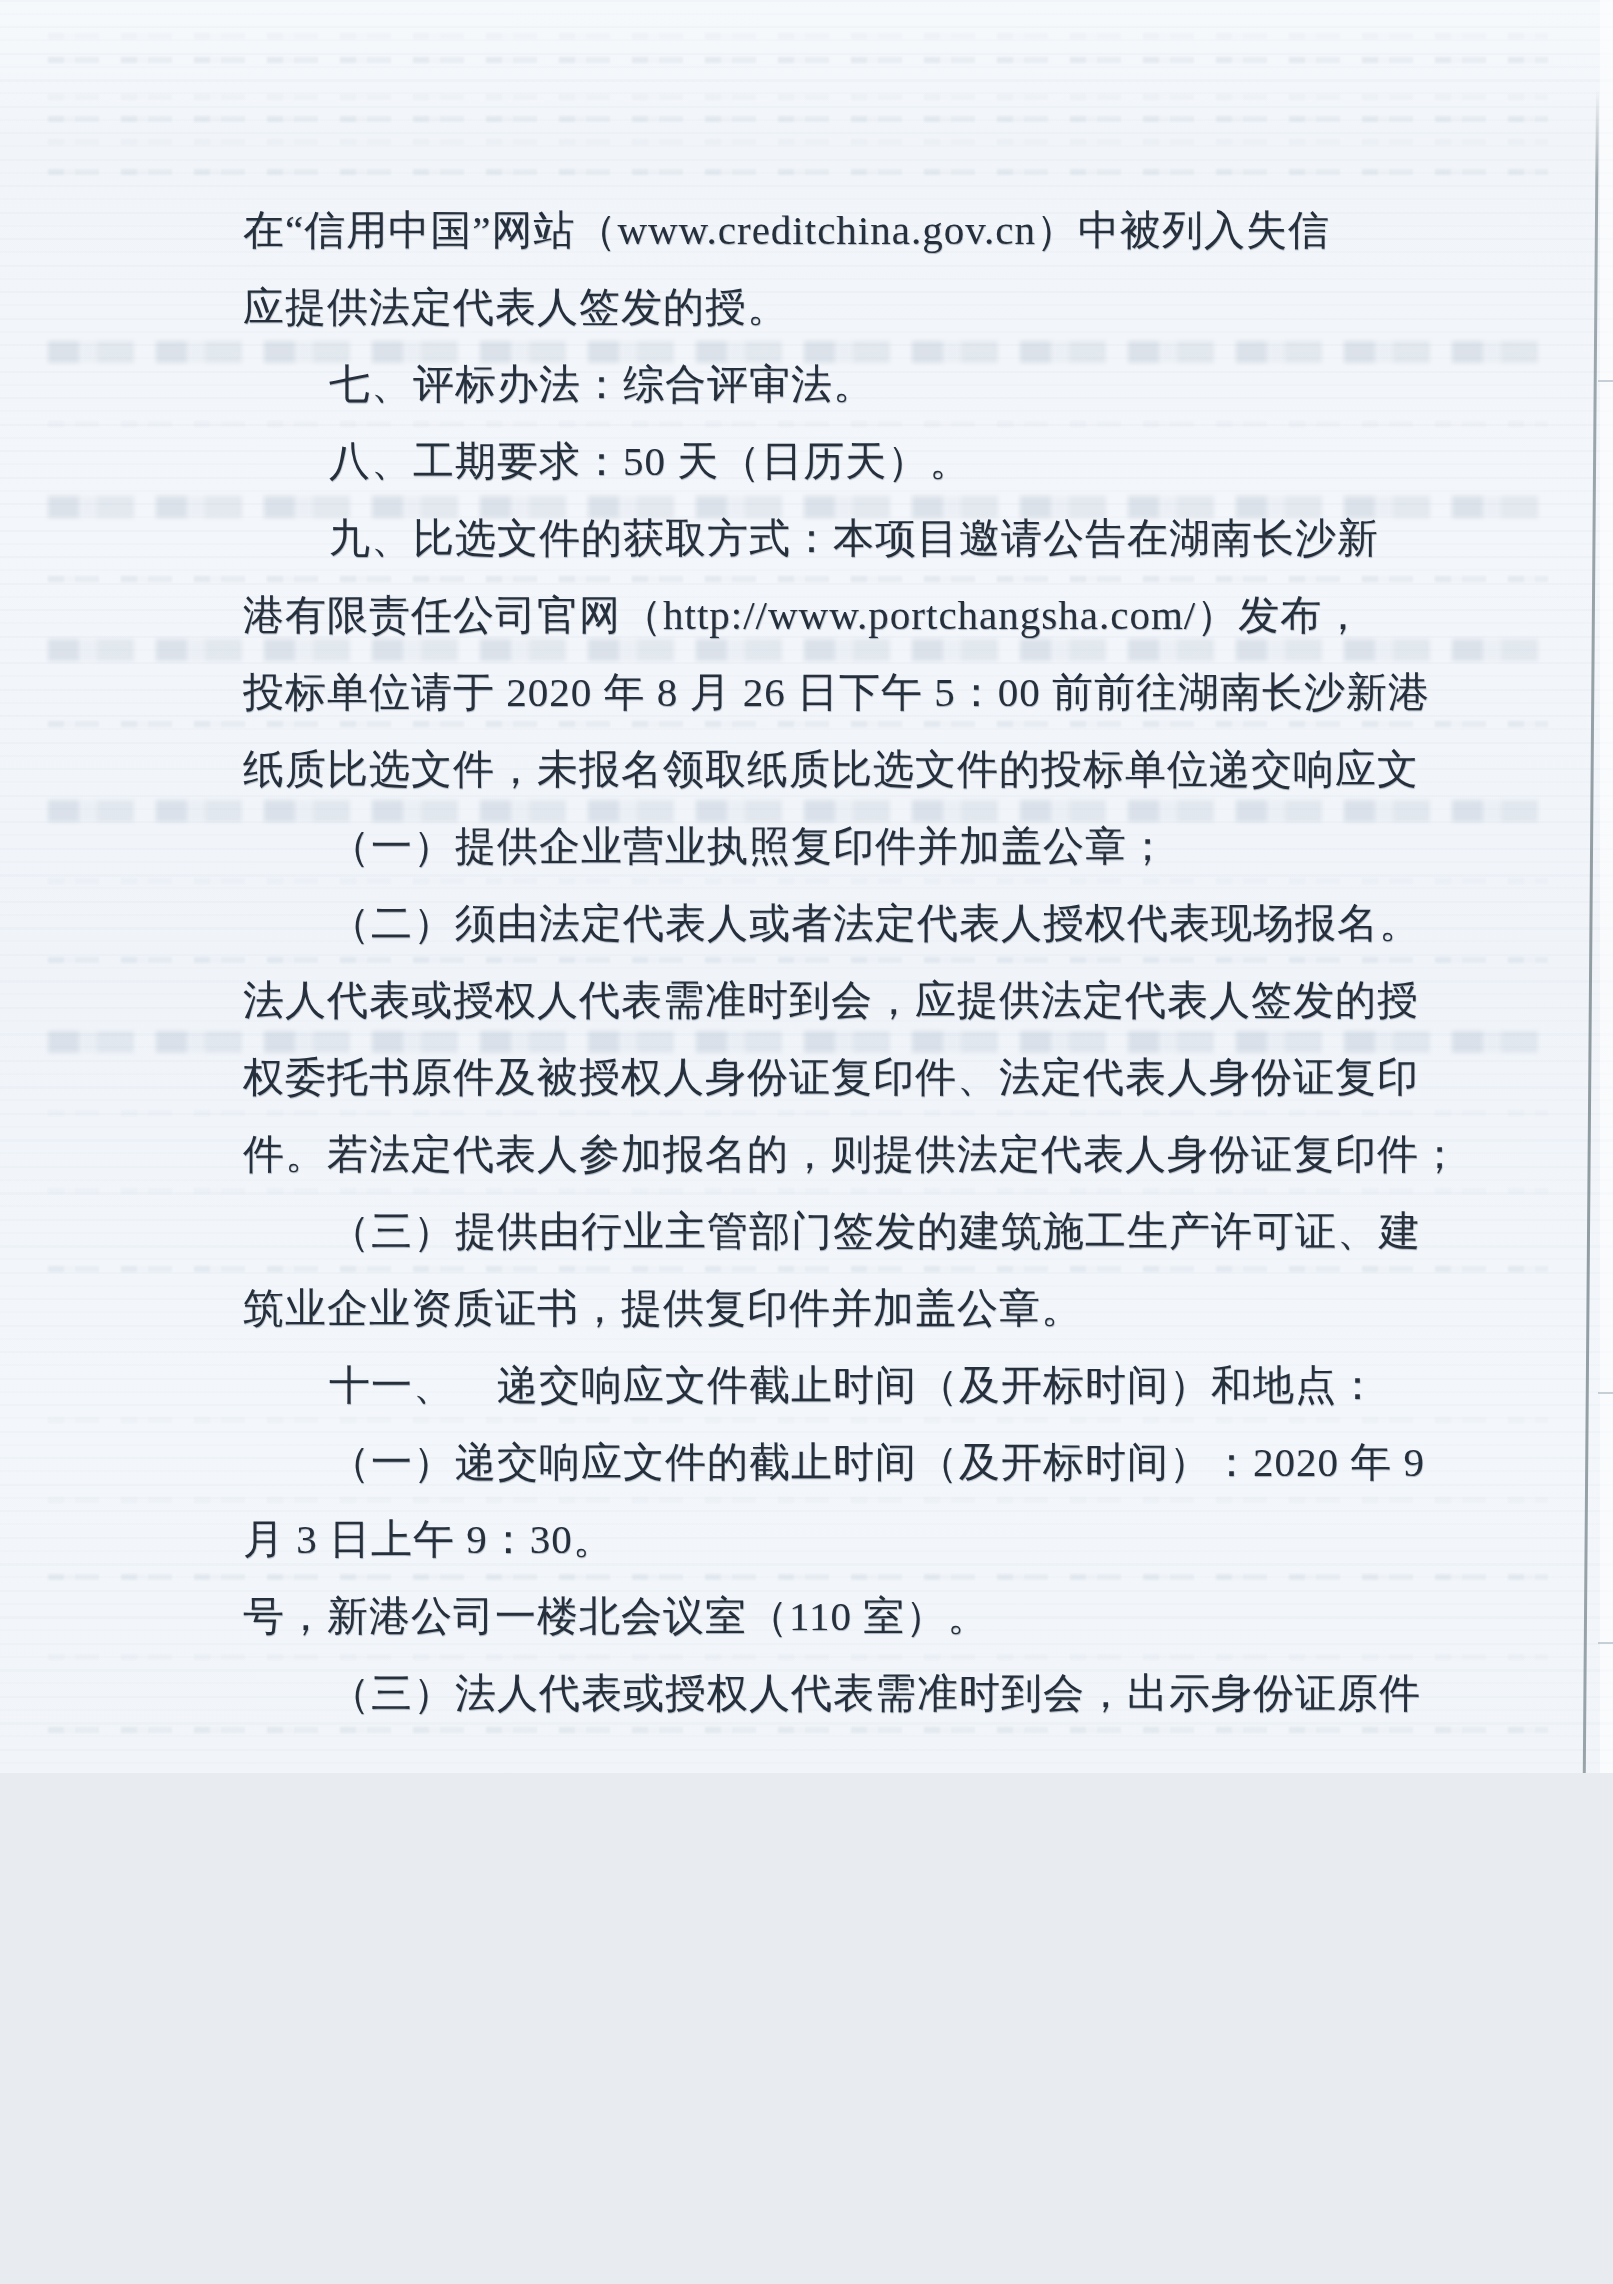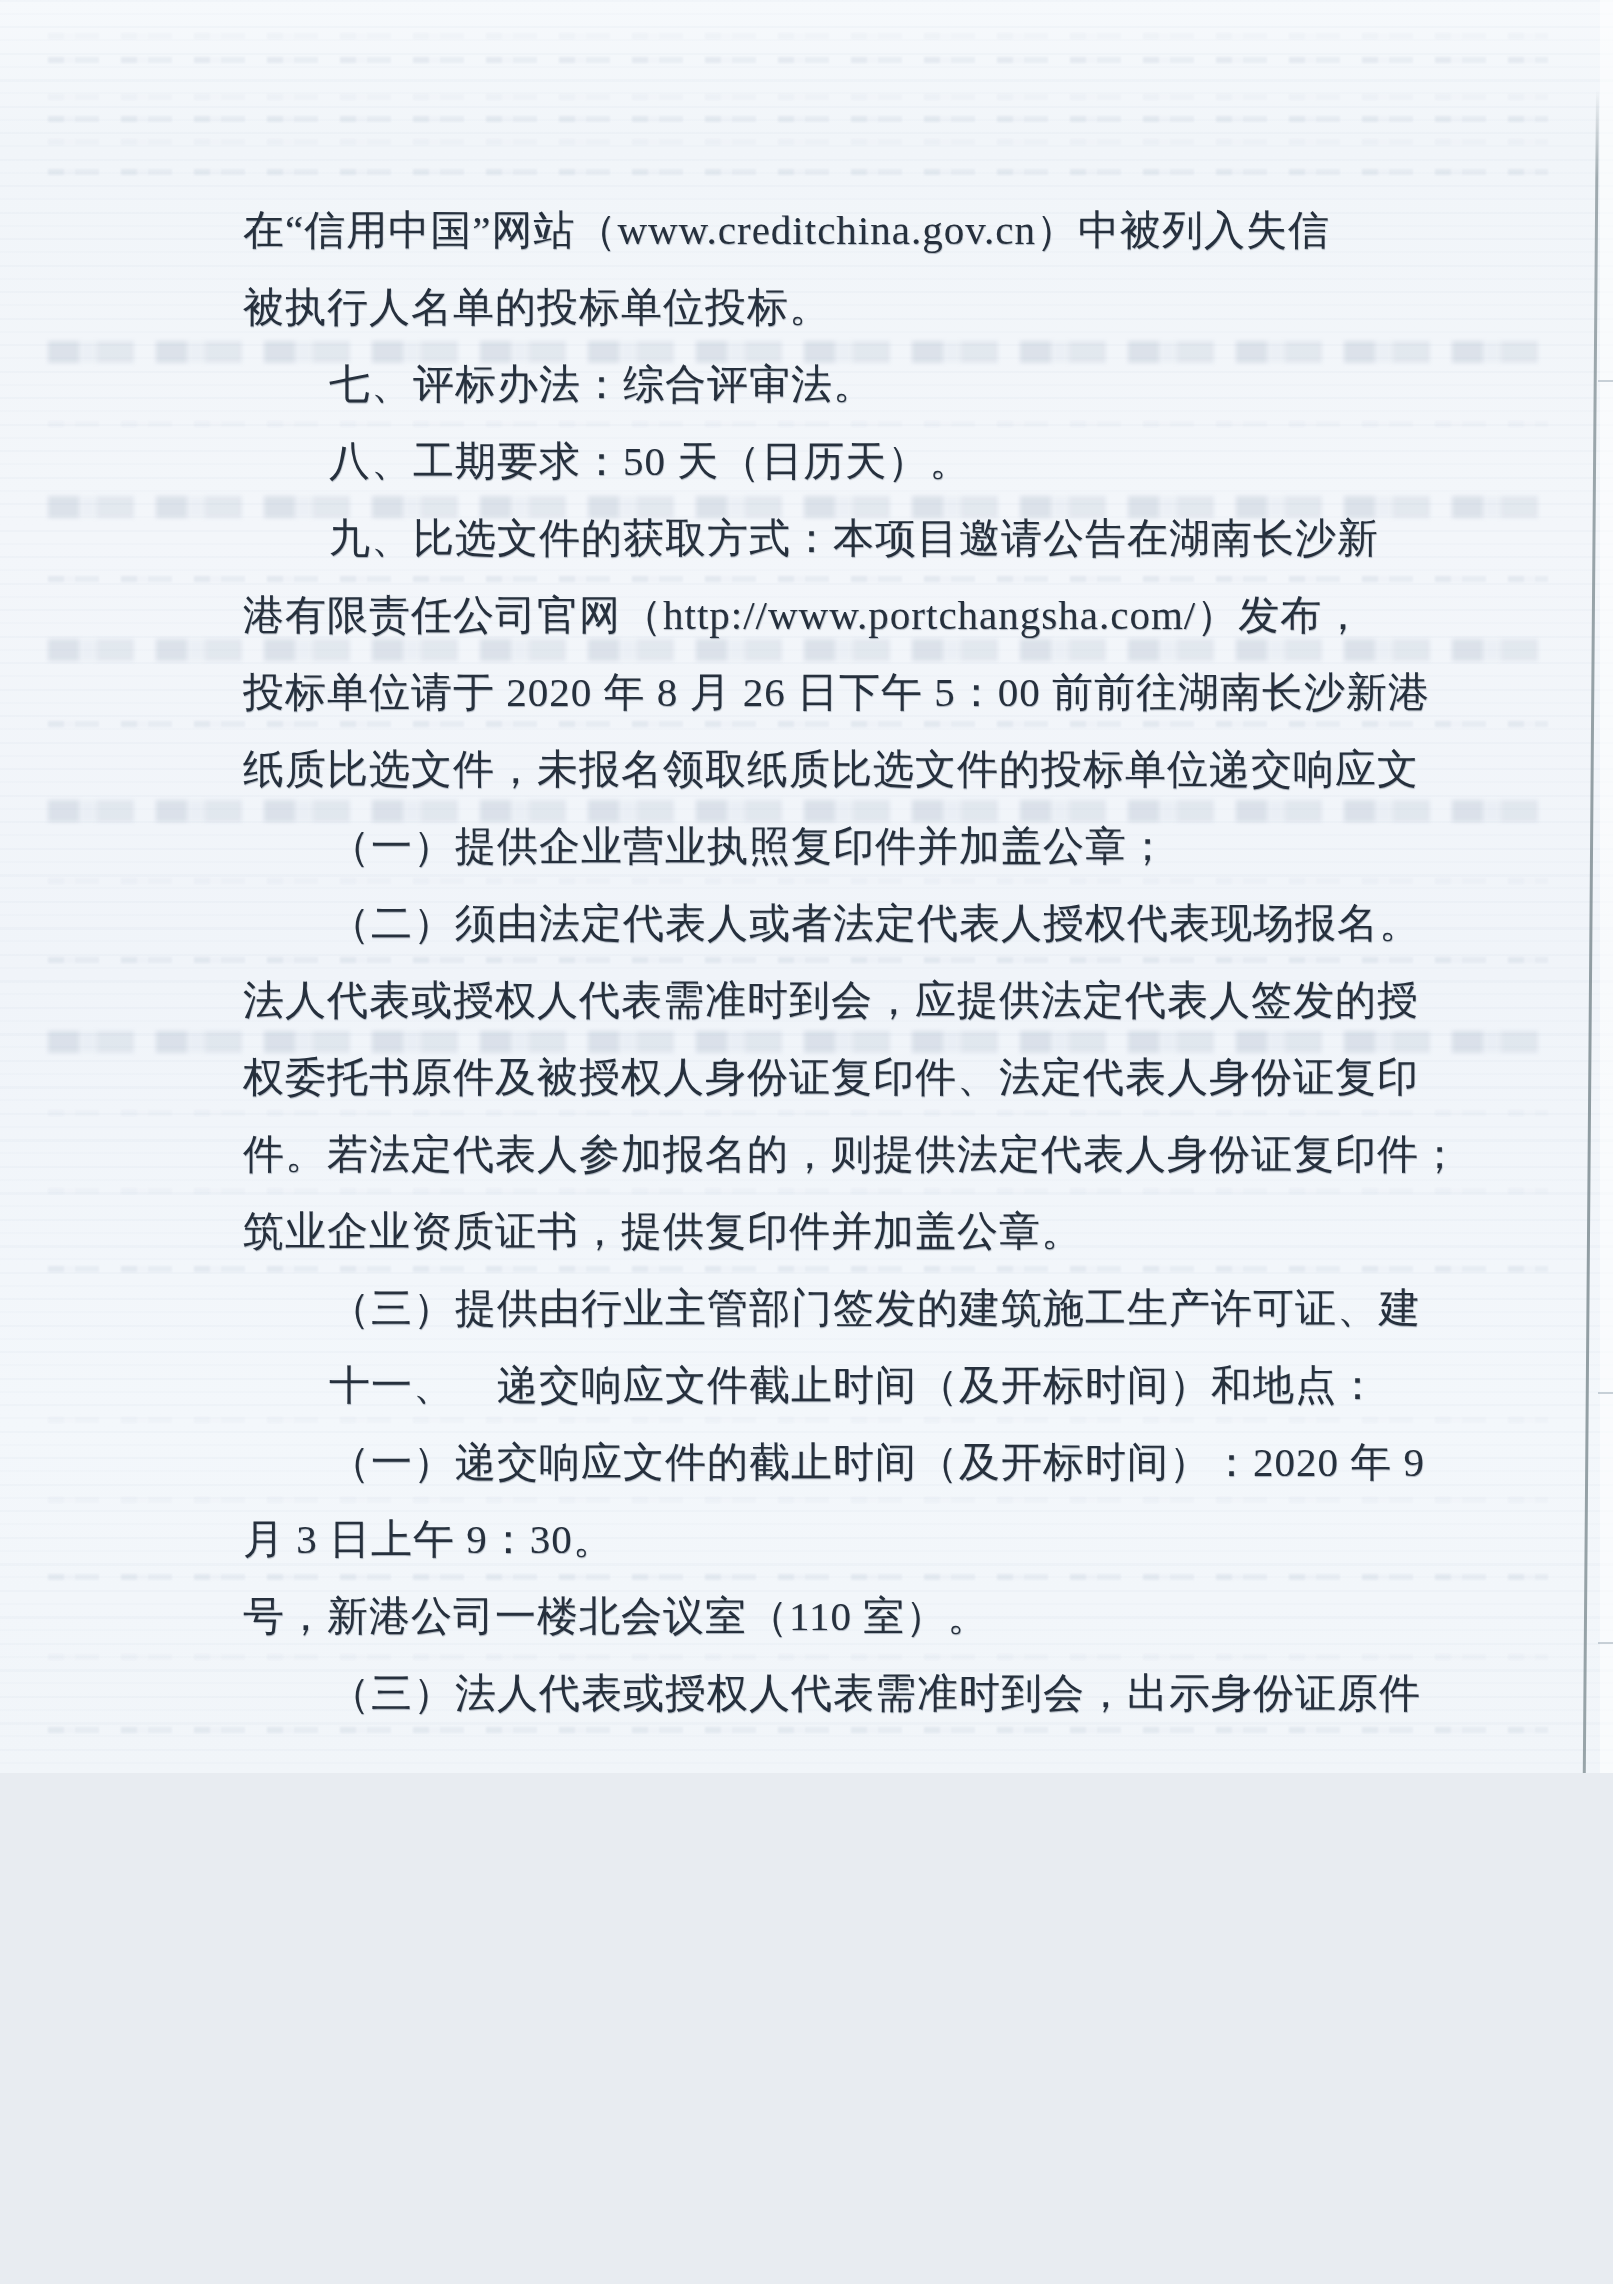--- a/index.html
+++ b/index.html
@@ -151,34 +151,34 @@
       <div class="band faint" style="top: 1956px;"></div>
       <div class="band ghost" style="top: 2023px;"></div>
       <div class="band" style="top: 2064px;"></div>
       <div class="band faint" style="top: 2141px;"></div>
       <div class="band" style="top: 2211px;"></div>
       <div class="band faint" style="top: 2247px;"></div>
     </div>
 
   <div class="doc-text" id="doc-body">
       <div class="doc-line">在“信用中国”网站（www.creditchina.gov.cn）中被列入失信</div>
-      <div class="doc-line">被执行人名单的投标单位投标。</div>
+      <div class="doc-line">应提供法定代表人签发的授。</div>
       <div class="doc-line indent">七、评标办法：综合评审法。</div>
       <div class="doc-line indent">八、工期要求：50 天（日历天）。</div>
       <div class="doc-line indent">九、比选文件的获取方式：本项目邀请公告在湖南长沙新</div>
       <div class="doc-line">港有限责任公司官网（http://www.portchangsha.com/）发布，</div>
       <div class="doc-line">投标单位请于 2020 年 8 月 26 日下午 5：00 前前往湖南长沙新港</div>
       <div class="doc-line">纸质比选文件，未报名领取纸质比选文件的投标单位递交响应文</div>
       <div class="doc-line indent">（一）提供企业营业执照复印件并加盖公章；</div>
       <div class="doc-line indent">（二）须由法定代表人或者法定代表人授权代表现场报名。</div>
       <div class="doc-line">法人代表或授权人代表需准时到会，应提供法定代表人签发的授</div>
       <div class="doc-line">权委托书原件及被授权人身份证复印件、法定代表人身份证复印</div>
       <div class="doc-line">件。若法定代表人参加报名的，则提供法定代表人身份证复印件；</div>
+      <div class="doc-line indent">（三）提供由行业主管部门签发的建筑施工生产许可证、建</div>
       <div class="doc-line">筑业企业资质证书，提供复印件并加盖公章。</div>
-      <div class="doc-line indent">（三）提供由行业主管部门签发的建筑施工生产许可证、建</div>
       <div class="doc-line indent">十一、　递交响应文件截止时间（及开标时间）和地点：</div>
       <div class="doc-line indent">（一）递交响应文件的截止时间（及开标时间）：2020 年 9</div>
       <div class="doc-line">月 3 日上午 9：30。</div>
       <div class="doc-line">号，新港公司一楼北会议室（110 室）。</div>
       <div class="doc-line indent">（三）法人代表或授权人代表需准时到会，出示身份证原件</div>
     </div>
 
   <div class="edge-paper-strip"></div>
   <div class="edge-line"></div>
   <div class="edge-tick" style="top: 380px;"></div>

